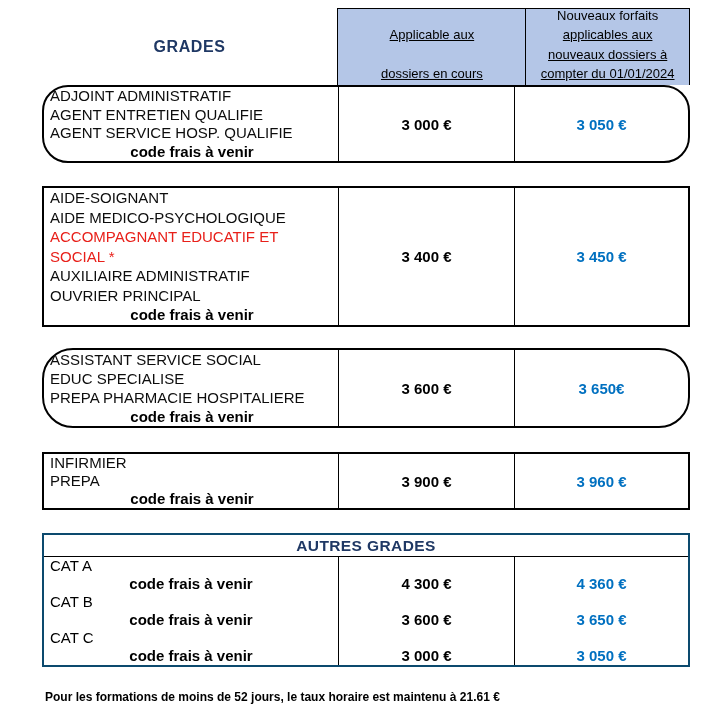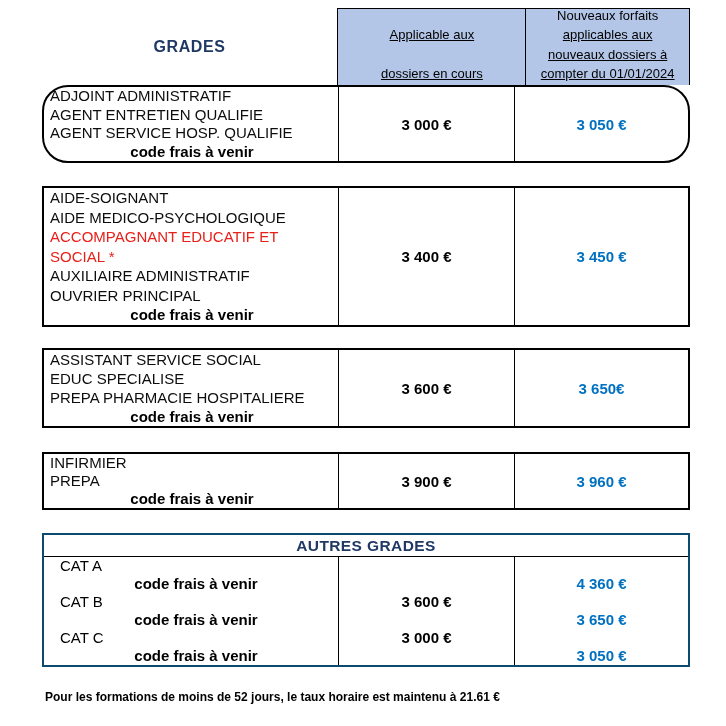--- a/index.html
+++ b/index.html
@@ -45,35 +45,35 @@
   }
   .bcol3{
     flex:1;display:flex;align-items:center;justify-content:center;
     font-weight:bold;font-size:15px;color:#0070C0;
   }
   .line{font-size:15px;color:#0d0d0d;white-space:nowrap;}
   .line.red{color:#E8201A;}
   .line.code{text-align:center;font-weight:bold;color:#000;}
   .b1{top:77px;height:78px;border-radius:26px;} .b1 .line{line-height:18.5px;}
   .b2{top:178px;height:141px;} .b2 .line{line-height:19.5px;}
-  .b3{top:340px;height:80px;} .b3 .line{line-height:19px;}
+  .b3{top:340px;height:80px;border-radius:31px;} .b3 .line{line-height:19px;}
   .b4{top:444px;height:58px;} .b4 .line{line-height:18px;}
 
   
   .autres{
     position:absolute;left:0;top:525px;width:648px;box-sizing:border-box;
     border:2px solid #0c4a6e;background:#fff;
   }
   .autres-title{
     height:22px;box-sizing:border-box;border-bottom:1.5px solid #000;
     display:flex;align-items:center;justify-content:center;
     font-size:15.5px;font-weight:bold;letter-spacing:.4px;color:#1F3864;
   }
   .autres-body{display:flex;height:108px;}
-  .acol1{width:295px;box-sizing:border-box;border-right:1.5px solid #000;padding-left:16px;}
+  .acol1{width:295px;box-sizing:border-box;border-right:1.5px solid #000;padding-left:6px;}
   .acol2{width:176px;box-sizing:border-box;border-right:1.5px solid #000;text-align:center;}
   .acol3{flex:1;text-align:center;}
   .aline{height:18px;line-height:18px;font-size:15px;white-space:nowrap;}
   .acol1 .aline.code{text-align:center;font-weight:bold;margin-left:-6px;}
   .acol2 .aline{font-weight:bold;color:#000;}
   .acol3 .aline{font-weight:bold;color:#0070C0;}
 
   
   .footer-note{
     position:absolute;left:45px;top:690px;
@@ -153,20 +153,21 @@
         <div class="acol1">
           <div class="aline">CAT A</div>
           <div class="aline code">code frais à venir</div>
           <div class="aline">CAT B</div>
           <div class="aline code">code frais à venir</div>
           <div class="aline">CAT C</div>
           <div class="aline code">code frais à venir</div>
         </div>
         <div class="acol2">
           <div class="aline"></div>
+          <div class="aline">4 300 €</div>
           <div class="aline"></div>
           <div class="aline">3 600 €</div>
           <div class="aline"></div>
           <div class="aline">3 000 €</div>
         </div>
         <div class="acol3">
           <div class="aline"></div>
           <div class="aline">4 360 €</div>
           <div class="aline"></div>
           <div class="aline">3 650 €</div>

